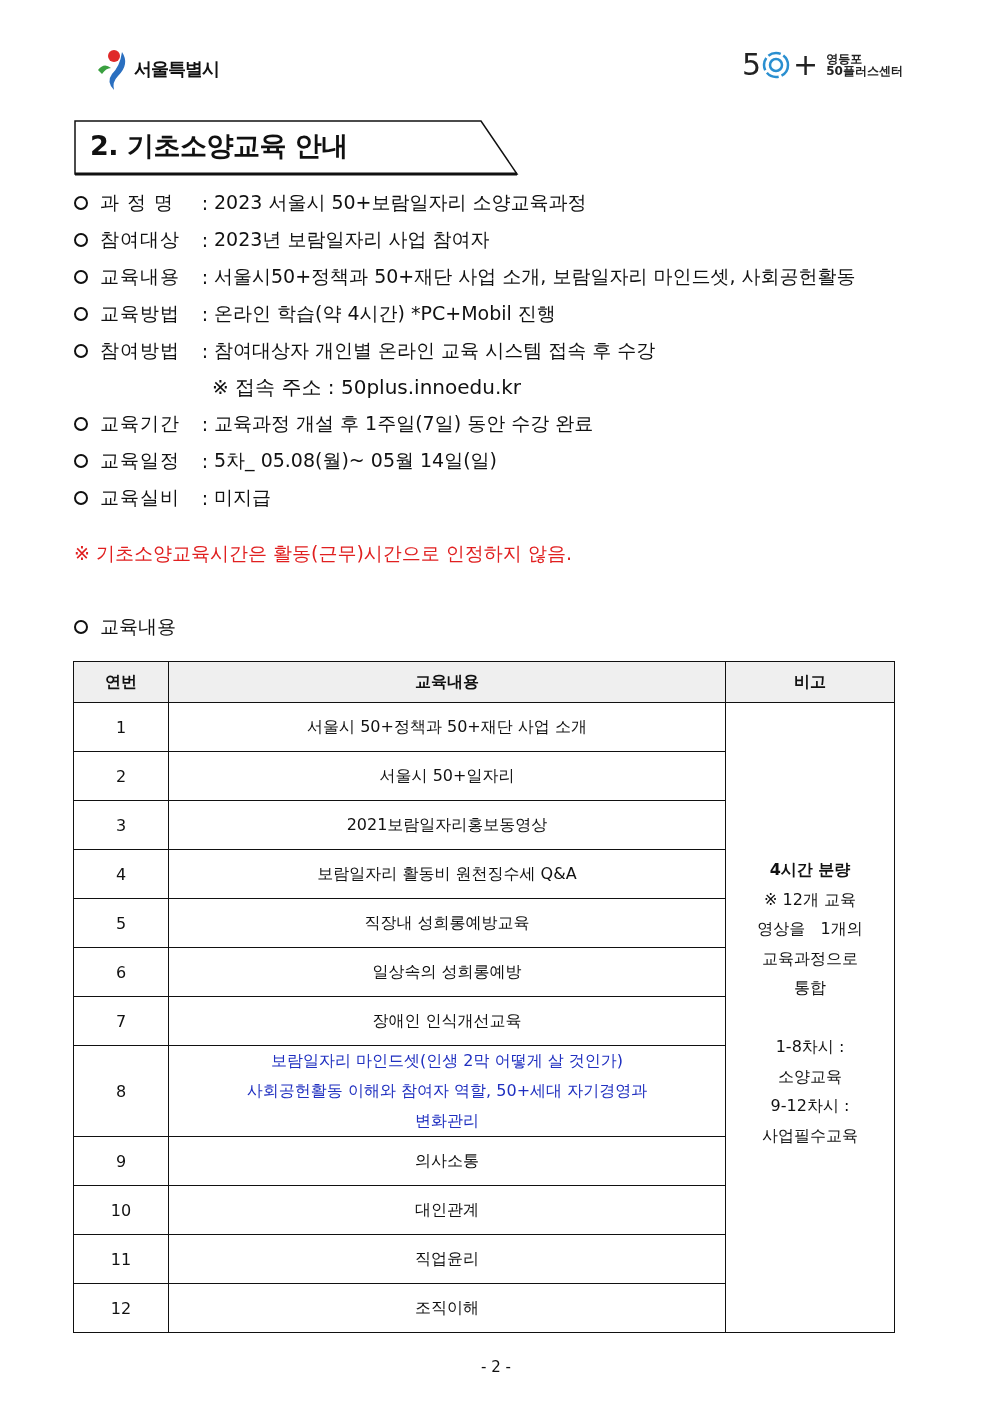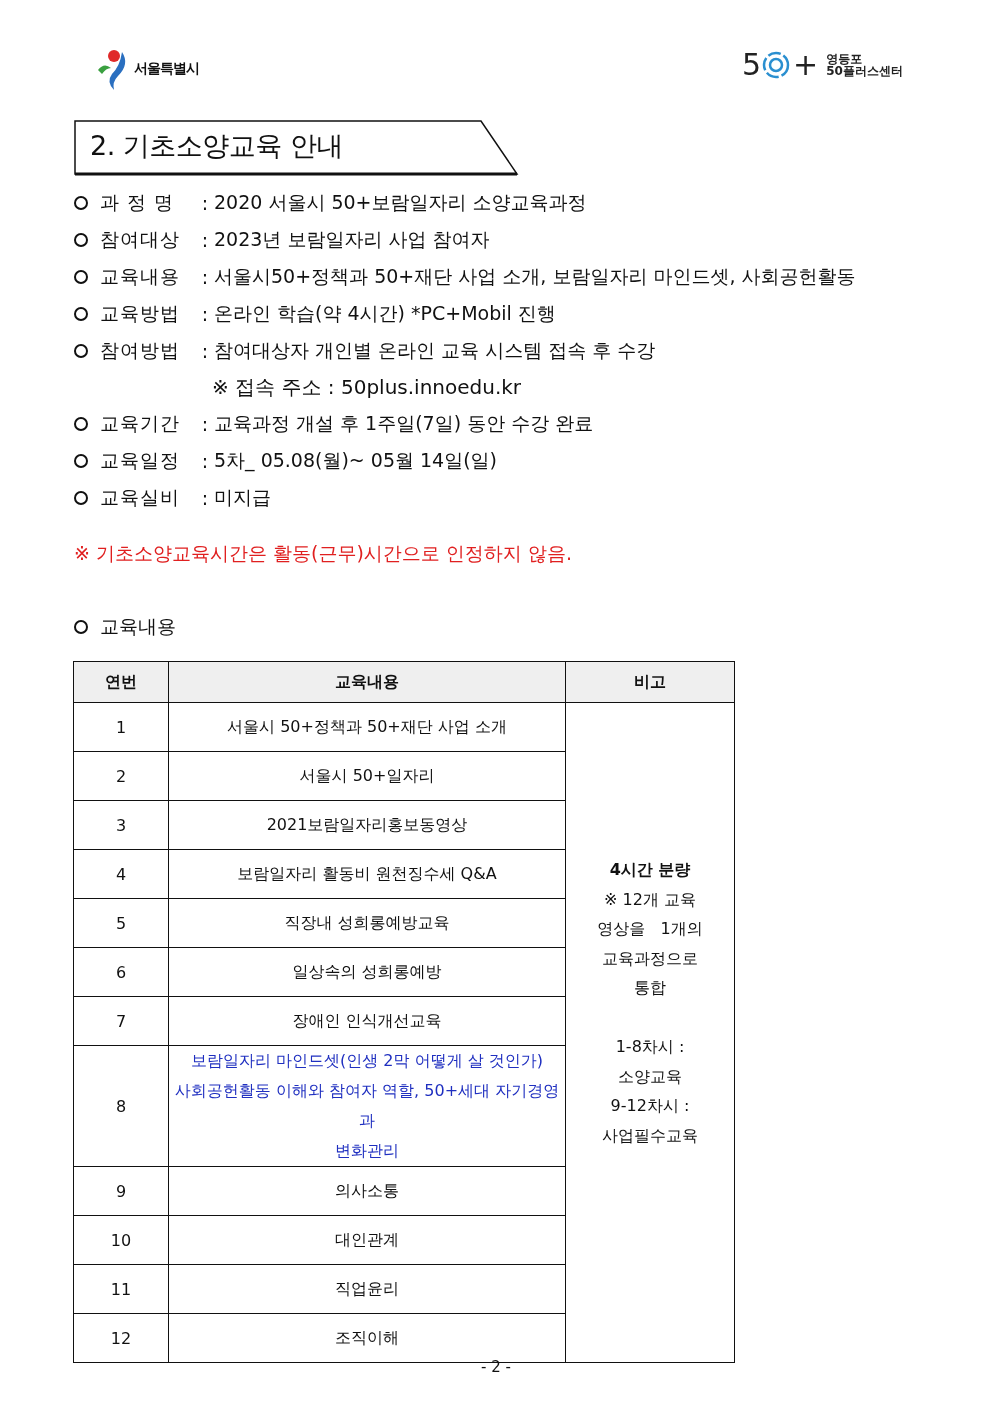--- a/index.html
+++ b/index.html
@@ -1,42 +1,42 @@
 <!DOCTYPE html>
 <html><head>
 <meta charset="utf-8">
 <style>
   html, body { margin:0; padding:0; background:#ffffff; }
   body { width:992px; height:1403px; position:relative; overflow:hidden;
          font-family:"DejaVu Sans", "Liberation Sans", sans-serif; color:#111; }
   .header { position:absolute; top:40px; left:0; width:992px; height:60px; }
   .seoul-logo { position:absolute; left:96px; top:8px; display:flex; align-items:center; }
   .seoul-logo .mark { width:36px; height:42px; position:relative; }
-  .seoul-logo .txt { font-size:14px; font-weight:bold; letter-spacing:-1px; margin-left:2px; color:#111; }
+  .seoul-logo .txt { font-size:18px; font-weight:bold; letter-spacing:-1px; margin-left:2px; color:#111; }
   .plus-logo { position:absolute; left:742px; top:10px; display:flex; align-items:center; }
   .plus-logo .five { font-size:30px; color:#222; line-height:30px; }
   .plus-logo .plus { font-size:30px; color:#222; line-height:30px; margin-left:2px; }
   .plus-logo .names { font-size:12px; line-height:12px; margin-left:8px; color:#222; font-weight:bold; }
 
   .title-box { position:absolute; left:74px; top:120px; width:440px; height:54px; }
   .title-box svg { position:absolute; left:0; top:0; }
-  .title-text { position:absolute; left:16px; top:8px; font-size:27px; font-weight:normal; letter-spacing:-0.5px; }
+  .title-text { position:absolute; left:16px; top:8px; font-size:27px; font-weight:bold; letter-spacing:-0.5px; }
 
   .info { position:absolute; left:72px; top:184px; width:840px; font-size:19px; }
   .info-row { display:flex; height:37px; align-items:center; white-space:nowrap; }
   .bullet { width:14px; height:14px; border:2px solid #111; border-radius:50%; margin:0 12px 0 2px; box-sizing:border-box; flex:none; }
   .lbl { width:96px; letter-spacing:1px; }
   .colon { width:18px; text-align:center; }
   .cont-row { height:37px; line-height:37px; padding-left:136px; white-space:nowrap; }
   .note-row { height:36px; line-height:36px; padding-left:140px; font-size:20px; white-space:nowrap; }
   .red { color:#e02020; height:37px; line-height:37px; white-space:nowrap; padding-left:2px;margin-top:19px; }
 
   .section-head { position:absolute; left:72px; top:614px; font-size:19px; display:flex; align-items:center; }
 
-  table.edu { position:absolute; left:73px; top:661px; width:662px; border-collapse:collapse; font-size:16px; }
+  table.edu { position:absolute; left:73px; top:661px; width:822px; border-collapse:collapse; font-size:16px; }
   table.edu th, table.edu td { border:1.5px solid #111; text-align:center; padding:0; }
   table.edu th { background:#efefef; height:40px; font-weight:bold; font-size:16px; }
   table.edu td { height:48px; }
   table.edu td.c-no { width:94px; }
   table.edu td.c-bigo { width:168px; vertical-align:top; font-size:16px; line-height:29.5px; padding-top:152px; }
   .blue { color:#1f2fc0; line-height:30px; }
   .bold { font-weight:bold; }
   .footer { position:absolute; left:0; width:992px; top:1358px; text-align:center; font-size:15px; }
 </style>
 </head>
@@ -73,21 +73,21 @@
     <line x1="1" y1="54" x2="443" y2="54" stroke="#111" stroke-width="3"></line>
   </svg>
   <div class="title-text">2. 기초소양교육 안내</div>
 </div>
 
 <div class="info">
   <div class="info-row">
     <span class="bullet"></span>
     <span class="lbl">과 정 명</span>
     <span class="colon">:</span>
-    <span>2020 서울시 50+보람일자리 소양교육과정</span>
+    <span>2023 서울시 50+보람일자리 소양교육과정</span>
   </div>
   <div class="info-row">
     <span class="bullet"></span>
     <span class="lbl">참여대상</span>
     <span class="colon">:</span>
     <span>2023년 보람일자리 사업 참여자</span>
   </div>
   <div class="info-row">
     <span class="bullet"></span>
     <span class="lbl">교육내용</span>

